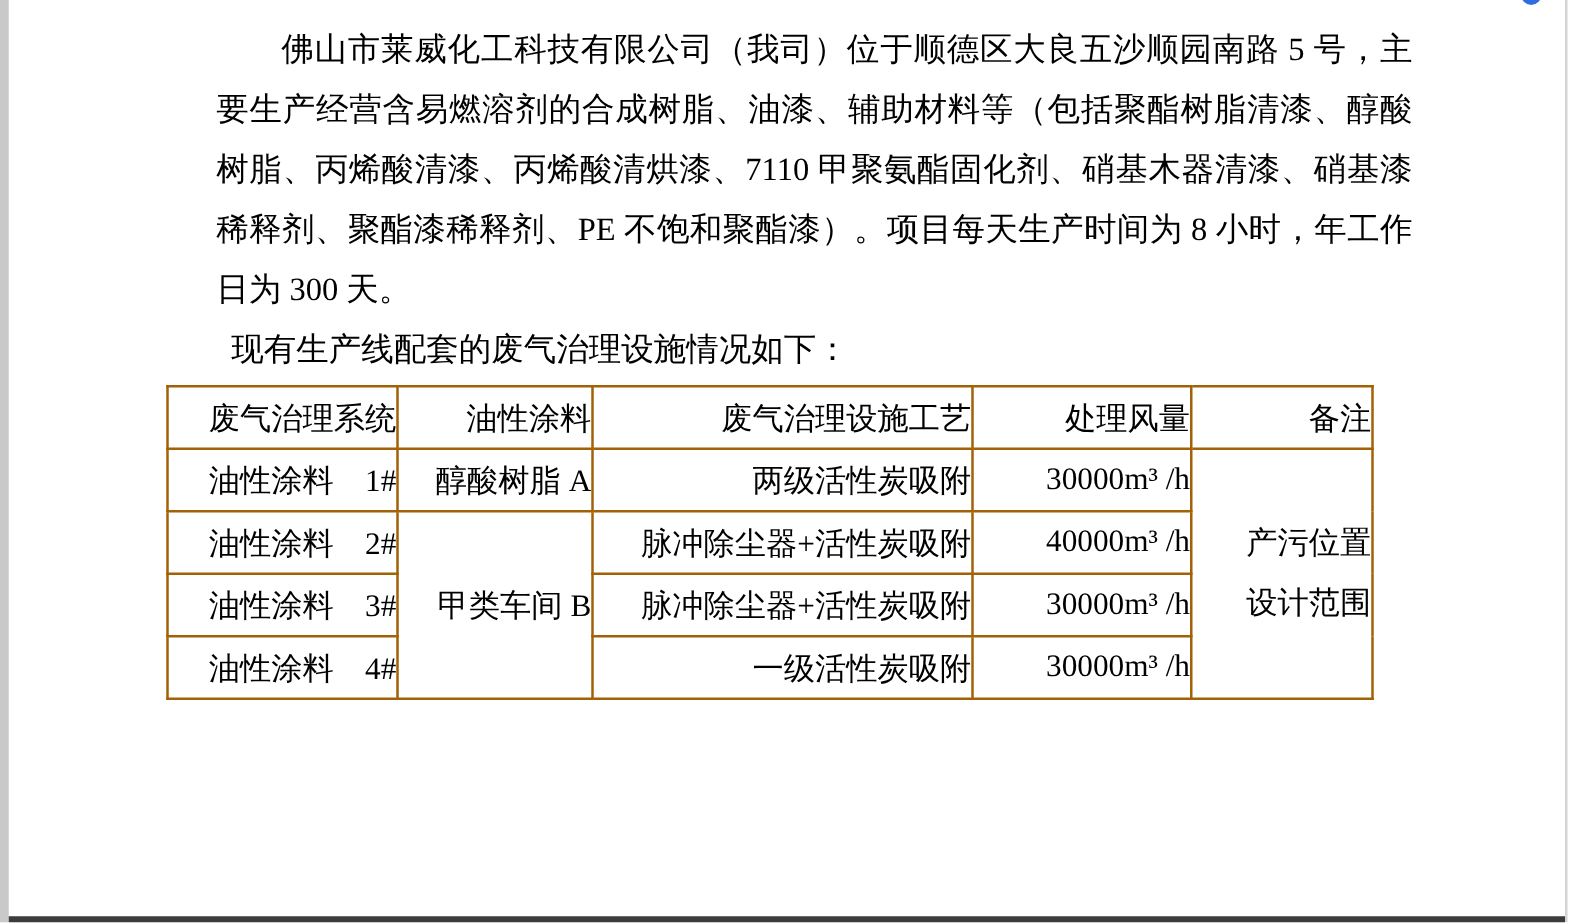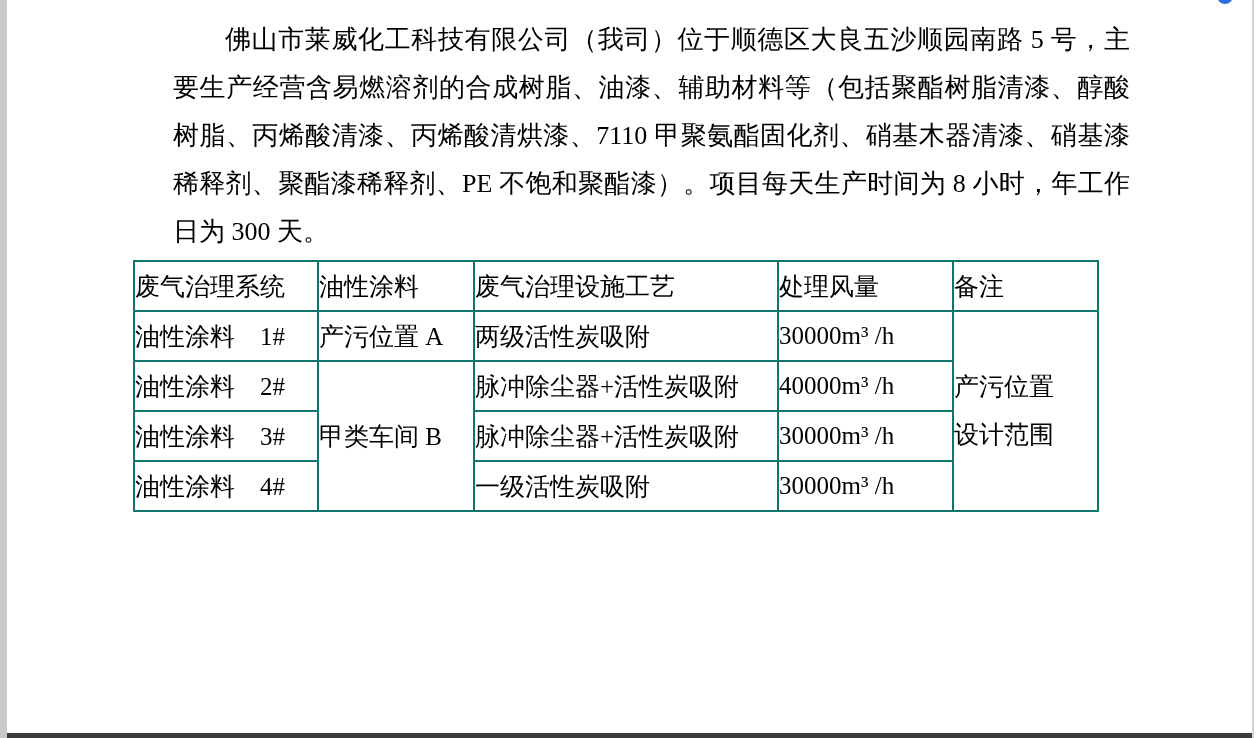--- a/index.html
+++ b/index.html
@@ -59,24 +59,24 @@
   }
   .para-first { margin-top: 16px; margin-left: 40px; }
 
   table.gas {
     border-collapse: collapse;
     table-layout: fixed;
     width: 964px;
     margin-top: 4px;
   }
   table.gas th, table.gas td {
-    border: 2px solid #0f766e;
+    border: 2px solid #a16207;
     height: 48px;
     padding: 0;
-    text-align: left;
+    text-align: right;
     vertical-align: middle;
     font-size: 25px;
     font-weight: normal;
     white-space: nowrap;
     overflow: hidden;
   }
   td.remark-cell div { line-height: 48px; }
 </style>
 </head>
 <body>
@@ -84,40 +84,41 @@
 <div class="viewer">
 
   <div class="left-strip"></div>
 
   <div class="content">
 
 
     <p class="para para-first">佛山市莱威化工科技有限公司（我司）位于顺德区大良五沙顺园南路 5 号，主要生产经营含易燃溶剂的合成树脂、油漆、辅助材料等（包括聚酯树脂清漆、醇酸树脂、丙烯酸清漆、丙烯酸清烘漆、7110 甲聚氨酯固化剂、硝基木器清漆、硝基漆稀释剂、聚酯漆稀释剂、PE 不饱和聚酯漆）。项目每天生产时间为 8 小时，年工作日为 300 天。</p>
 
 
+    <p class="para">现有生产线配套的废气治理设施情况如下：</p>
 
     <table class="gas">
       <colgroup>
         <col style="width:184px">
         <col style="width:156px">
         <col style="width:304px">
         <col style="width:175px">
         <col style="width:145px">
       </colgroup>
       <tbody>
         <tr>
           <th>废气治理系统</th>
           <th>油性涂料</th>
           <th>废气治理设施工艺</th>
           <th>处理风量</th>
           <th>备注</th>
         </tr>
         <tr>
           <td>油性涂料　1#</td>
-          <td>产污位置 A</td>
+          <td>醇酸树脂 A</td>
           <td>两级活性炭吸附</td>
           <td>30000m³ /h</td>
           <td class="remark-cell" rowspan="4">
             <div>产污位置</div>
             <div>设计范围</div>
           </td>
         </tr>
         <tr>
           <td>油性涂料　2#</td>
           <td rowspan="3">甲类车间 B</td>

